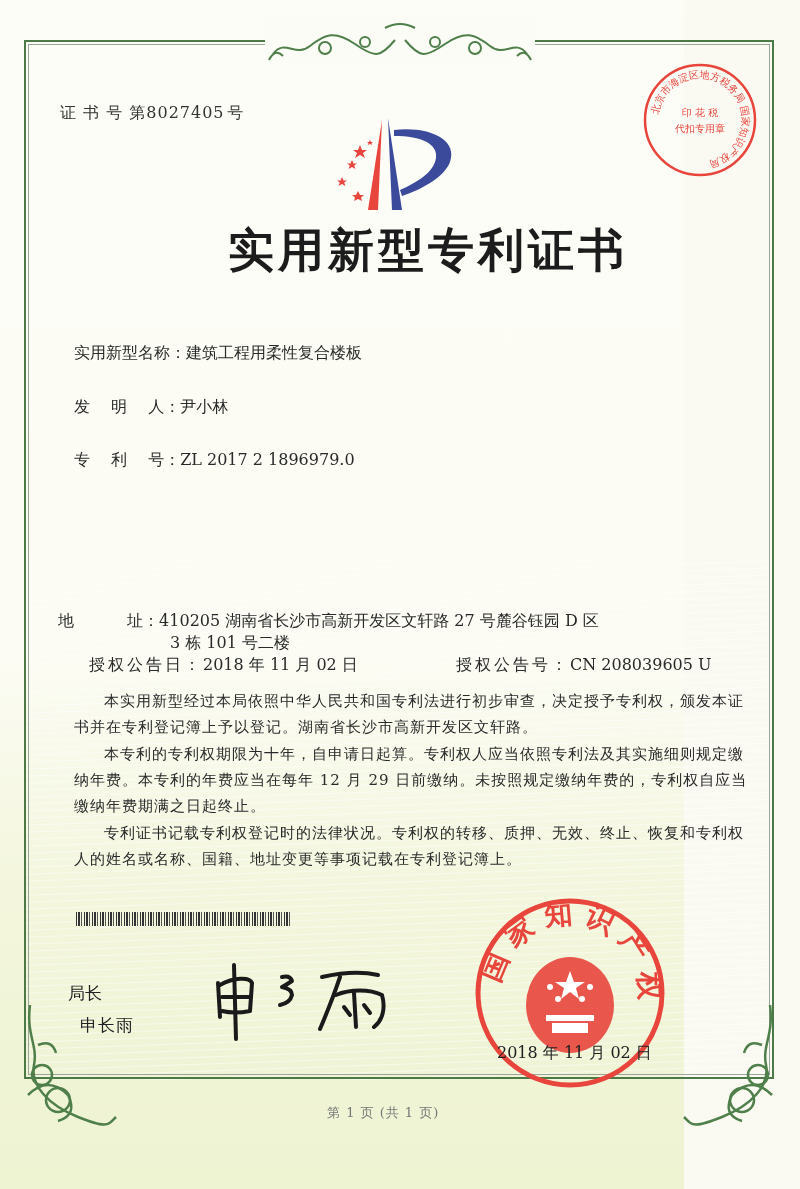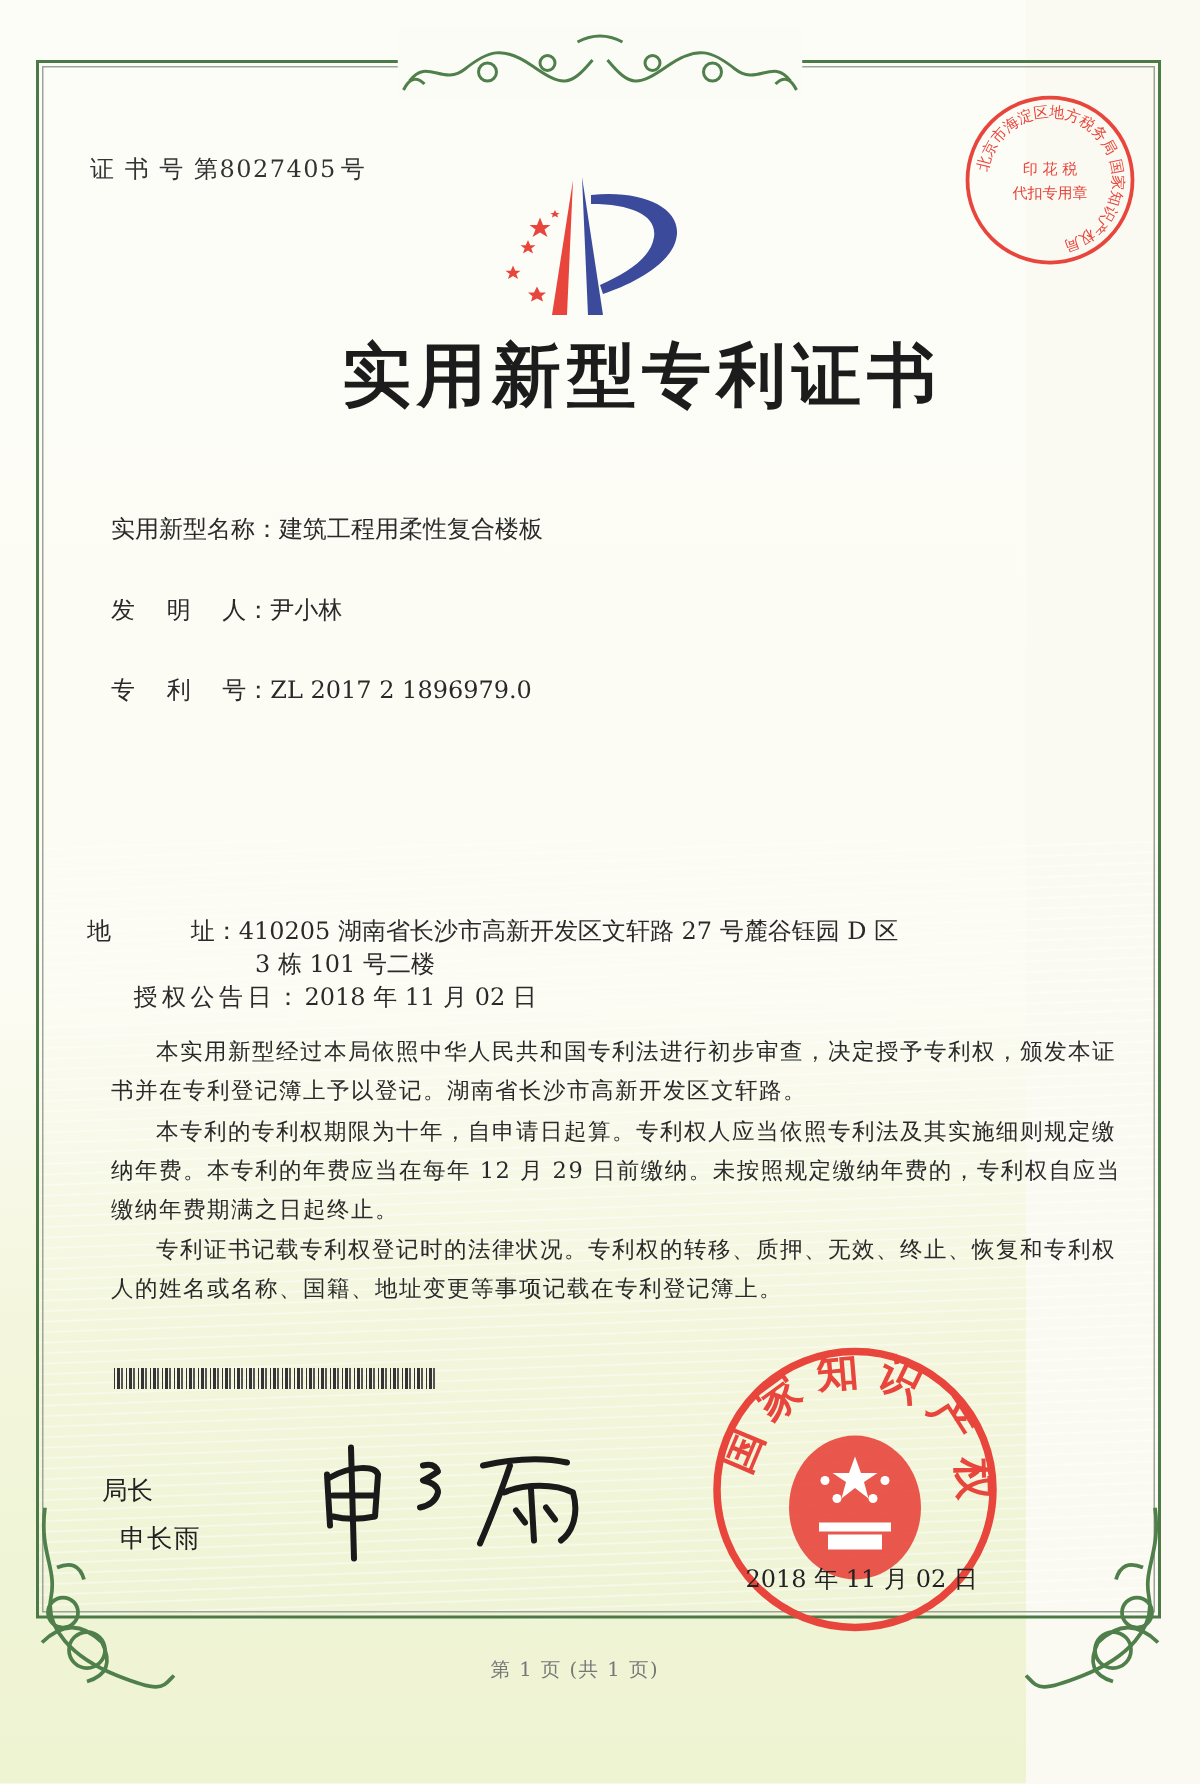--- a/index.html
+++ b/index.html
@@ -143,20 +143,23 @@
   </div>
   <div class="field" style="left:74px; top:450px;">
     <span class="label">专　 利　 号：</span><span>ZL 2017 2 1896979.0</span>
   </div>
   <div class="field" style="left:58px; top:610px; line-height:22px;">
     <span class="label">地　　　 址：</span><span>410205 湖南省长沙市高新开发区文轩路 27 号麓谷钰园 D 区</span><br>
     <span style="display:inline-block; width:112px;"></span><span>3 栋 101 号二楼</span>
   </div>
   <div class="field lbl-spaced" style="left:74px; top:655px;margin-left:15px;">
     <span class="label">授权公告日：</span><span style="letter-spacing:0">2018 年 11 月 02 日</span>
+  </div>
+  <div class="field lbl-spaced" style="left:456px; top:655px;">
+    <span class="label">授权公告号：</span><span style="letter-spacing:0">CN 208039605 U</span>
   </div>
 
   <p class="para" style="top:688px;">本实用新型经过本局依照中华人民共和国专利法进行初步审查，决定授予专利权，颁发本证书并在专利登记簿上予以登记。湖南省长沙市高新开发区文轩路。</p>
   <p class="para" style="top:741px;">本专利的专利权期限为十年，自申请日起算。专利权人应当依照专利法及其实施细则规定缴纳年费。本专利的年费应当在每年 12 月 29 日前缴纳。未按照规定缴纳年费的，专利权自应当缴纳年费期满之日起终止。</p>
   <p class="para" style="top:820px;">专利证书记载专利权登记时的法律状况。专利权的转移、质押、无效、终止、恢复和专利权人的姓名或名称、国籍、地址变更等事项记载在专利登记簿上。</p>
 
   <div class="barcode"></div>
 
   <div class="director-title">局长</div>
   <div class="director-name">申长雨</div>

